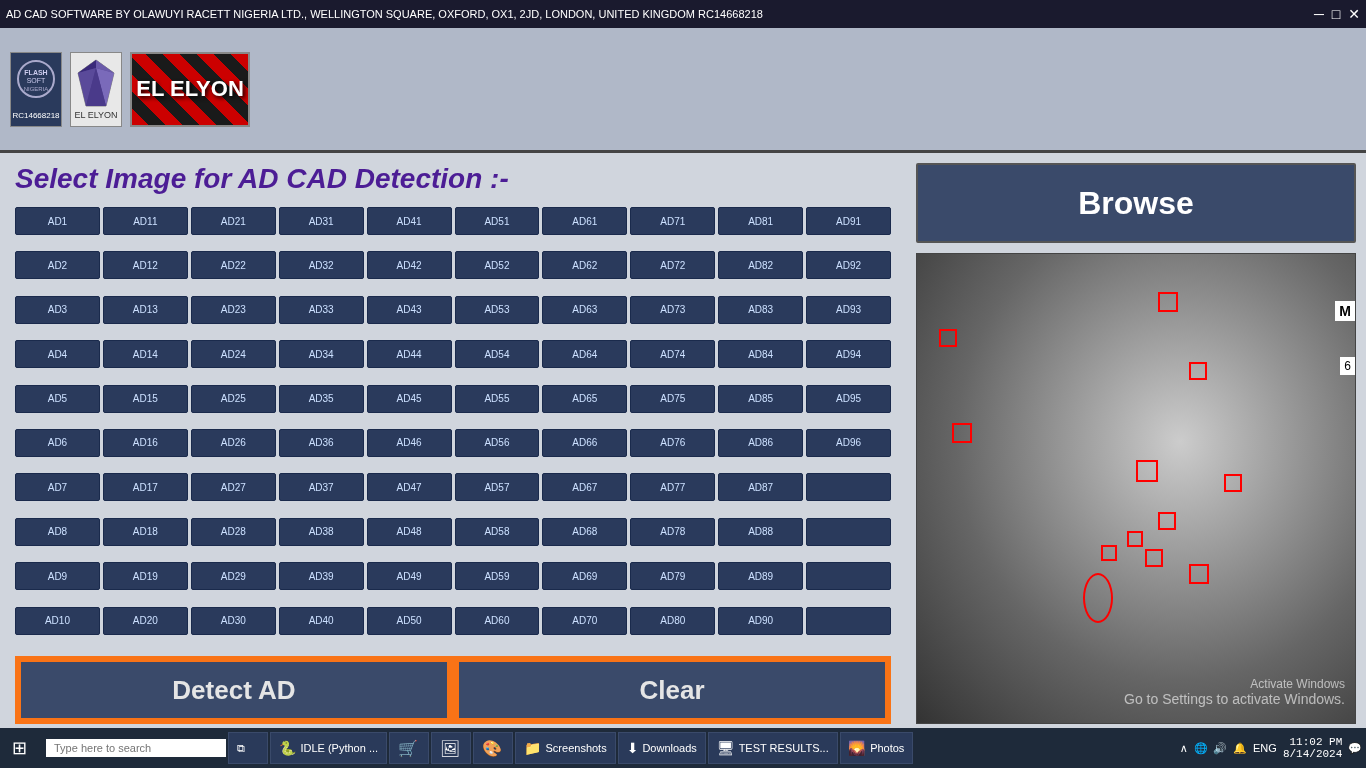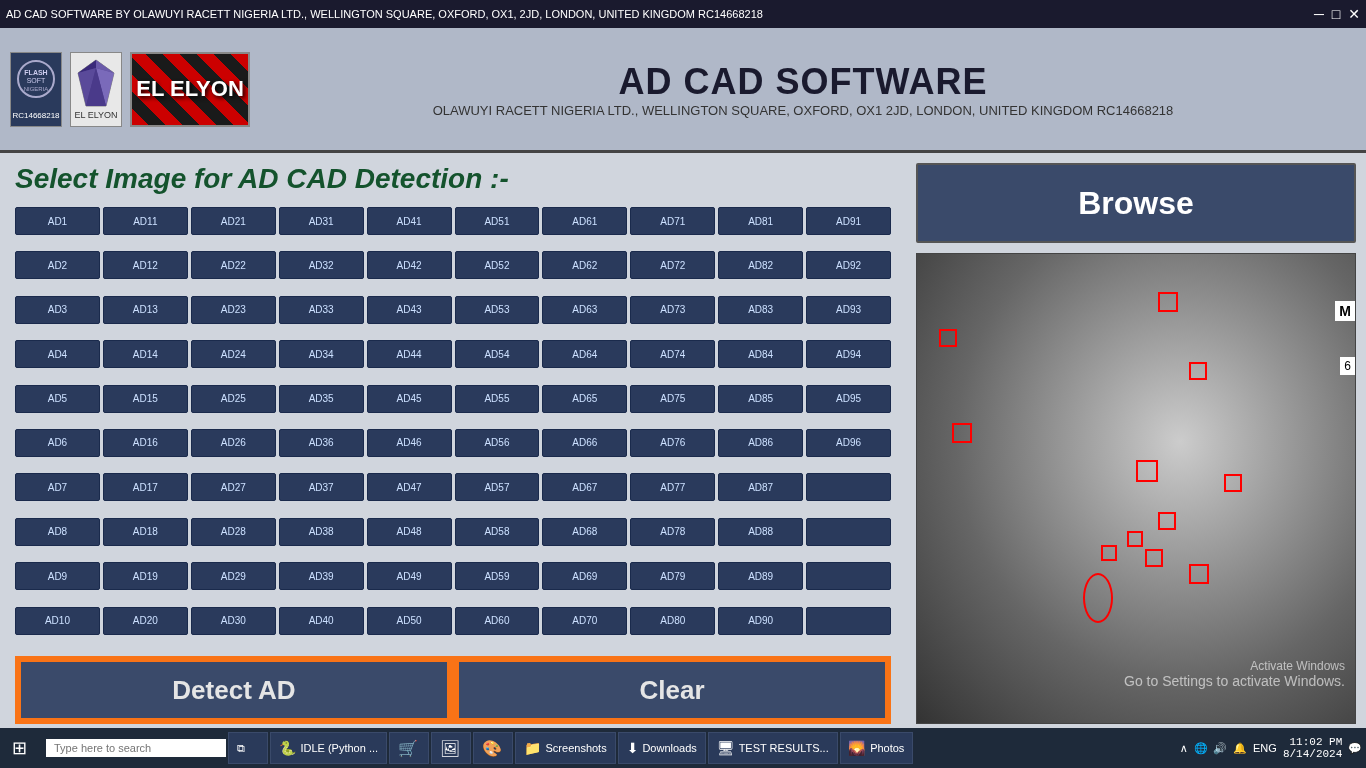--- a/index.html
+++ b/index.html
@@ -88,21 +88,21 @@
     
     #left-panel {
       flex: 1;
       padding: 10px 15px;
       display: flex;
       flex-direction: column;
     }
     #page-heading {
       font-size: 28px;
       font-weight: bold;
-      color: #14532d;
+      color: #4c1d95;
       margin-bottom: 12px;
       font-style: italic;
     }
 
     
     #ad-grid {
       display: grid;
       grid-template-columns: repeat(10, 1fr);
       gap: 3px;
       flex: 1;
@@ -173,21 +173,21 @@
     }
     
     .det-box {
       position: absolute;
       border: 2px solid red;
       background: transparent;
     }
     
     #activate-watermark {
       position: absolute;
-      bottom: 34px;
+      bottom: 16px;
       right: 10px;
       color: rgba(255,255,255,0.6);
       font-size: 12px;
       text-align: right;
       pointer-events: none;
     }
 
     
     #taskbar {
       position: fixed;
@@ -280,24 +280,20 @@
         <polygon points="10,48 20,10 2,15" fill="#5a4a9a"></polygon>
         <polygon points="30,48 20,10 38,15" fill="#7a6aba"></polygon>
         <polygon points="10,48 20,10 30,48" fill="#4a3a8a"></polygon>
       </svg>
       <div class="logo-label" style="color:#333;font-size:9px;margin-top:2px;">EL ELYON</div>
     </div>
     <div class="logo-el-box">
       <div class="el-stripe"></div>
       <span class="el-text">EL ELYON</span>
     </div>
-  </div>
-  <div id="header-title-area">
-    <h1>AD CAD SOFTWARE</h1>
-    <p>OLAWUYI RACETT NIGERIA LTD., WELLINGTON SQUARE, OXFORD, OX1 2JD, LONDON, UNITED KINGDOM RC14668218</p>
   </div>
 </div>
 
 <div id="main-content">
 
   <div id="left-panel">
     <div id="page-heading">Select Image for AD CAD Detection :-</div>
     <div id="ad-grid">
     <button class="ad-btn">AD1</button>
         <button class="ad-btn">AD11</button>

